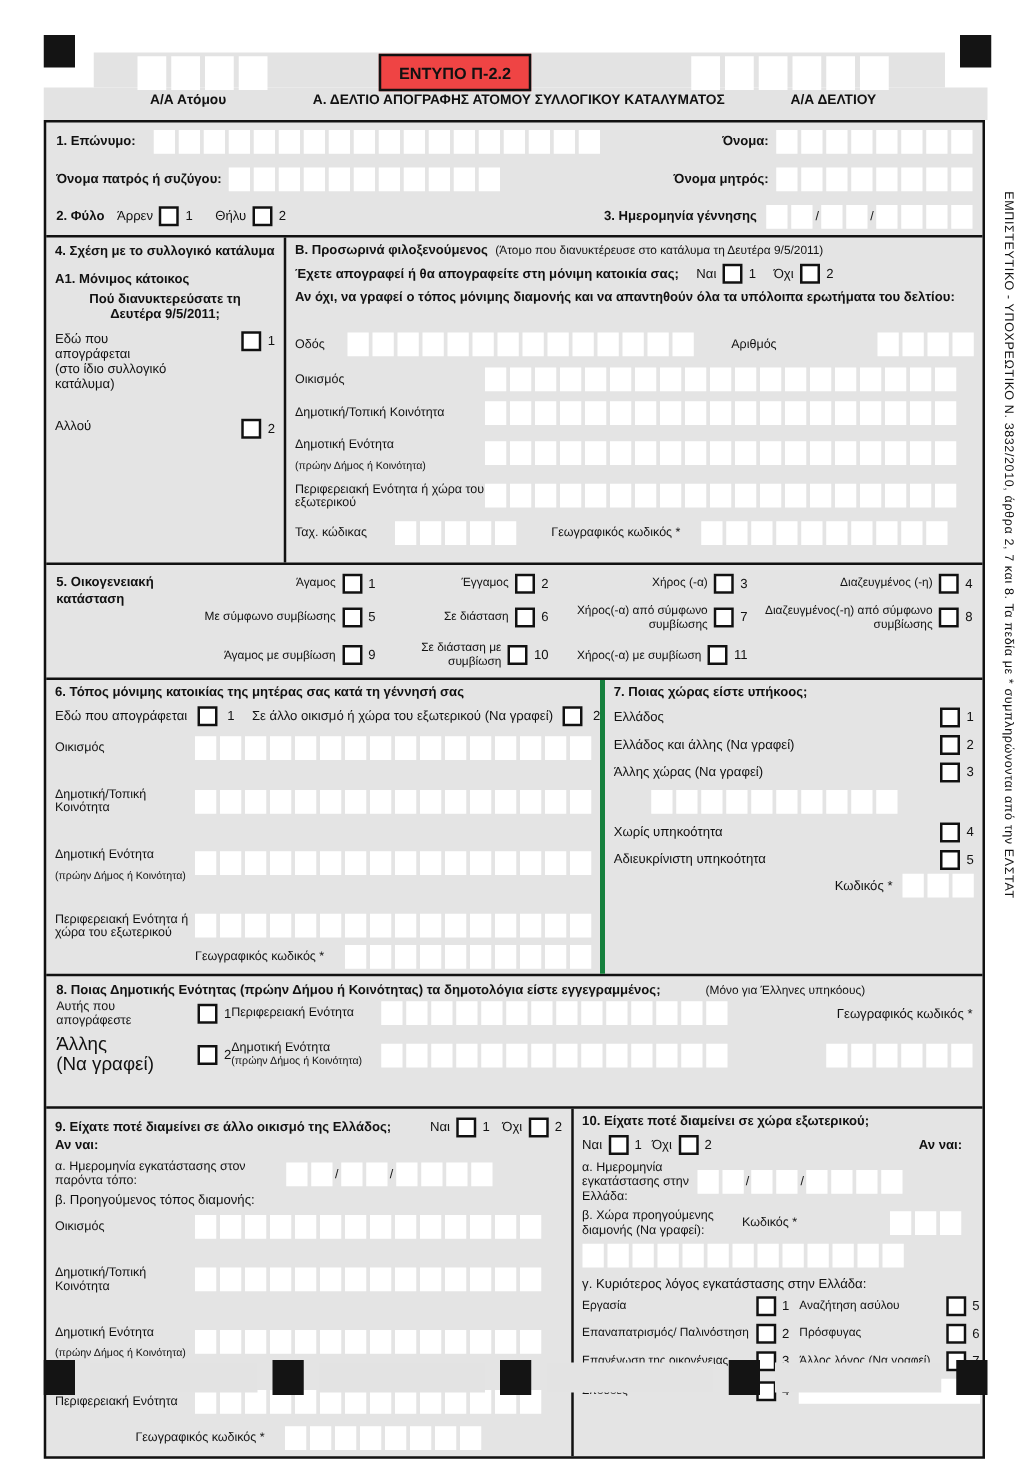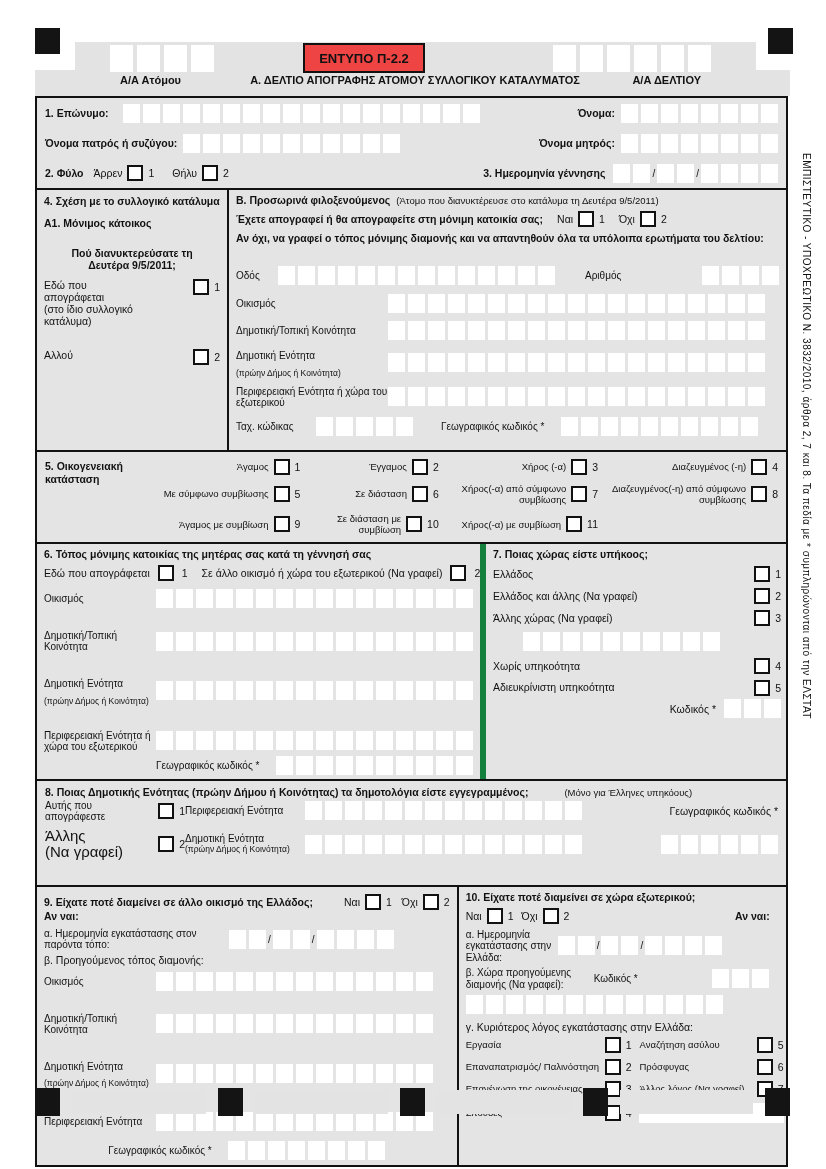--- a/index.html
+++ b/index.html
@@ -182,21 +182,21 @@
           <span class="cell"></span>
           <span class="cell"></span>
         </span>
     </div>
   </div>
 
   <div class="sec g4">
     <div class="col-l">
       <div class="flabel b">4. Σχέση με το συλλογικό κατάλυμα</div>
       <div class="flabel b" style="margin-top:10px;">Α1. Μόνιμος κάτοικος</div>
-      <div class="flabel b" style="margin-top:18px;text-align:center;padding:0 8px;">Πού διανυκτερεύσατε τη Δευτέρα 9/5/2011;</div>
+      <div class="flabel b" style="margin-top:4px;text-align:center;padding:0 8px;">Πού διανυκτερεύσατε τη Δευτέρα 9/5/2011;</div>
       <div class="optline">
         <span style="width:95px;line-height:1.15;">
           <span>Εδώ που απογράφεται</span><br>
           <span>(στο ίδιο συλλογικό κατάλυμα)</span>
         </span>
         <span class="cbg">
           <span class="cb"></span>
           <span class="num">1</span>
         </span>
       </div>
@@ -433,21 +433,21 @@
         </div>
       <div class="opt">
           <span>Χήρος(-α) με συμβίωση</span>
           <span class="cb"></span>
           <span class="num">11</span>
         </div>
     </div>
   </div>
 
   <div class="sec g67">
-    <div class="col-l" style="border-right:6px solid #15803d;padding:4px 7px;">
+    <div class="col-l" style="border-right:4px solid #15803d;padding:4px 7px;">
       <div class="flabel b">6. Τόπος μόνιμης κατοικίας της μητέρας σας κατά τη γέννησή σας</div>
       <div style="display:flex;align-items:center;gap:8px;margin-top:5px;">
         <span class="flabel">Εδώ που απογράφεται</span>
         <span class="cb"></span>
         <span class="num">1</span>
         <span class="flabel" style="margin-left:6px;">Σε άλλο οικισμό ή χώρα του εξωτερικού (Να γραφεί)</span>
         <span class="cb"></span>
         <span class="num">2</span>
       </div>
       <div class="fieldrow" style="margin-top:8px;">

